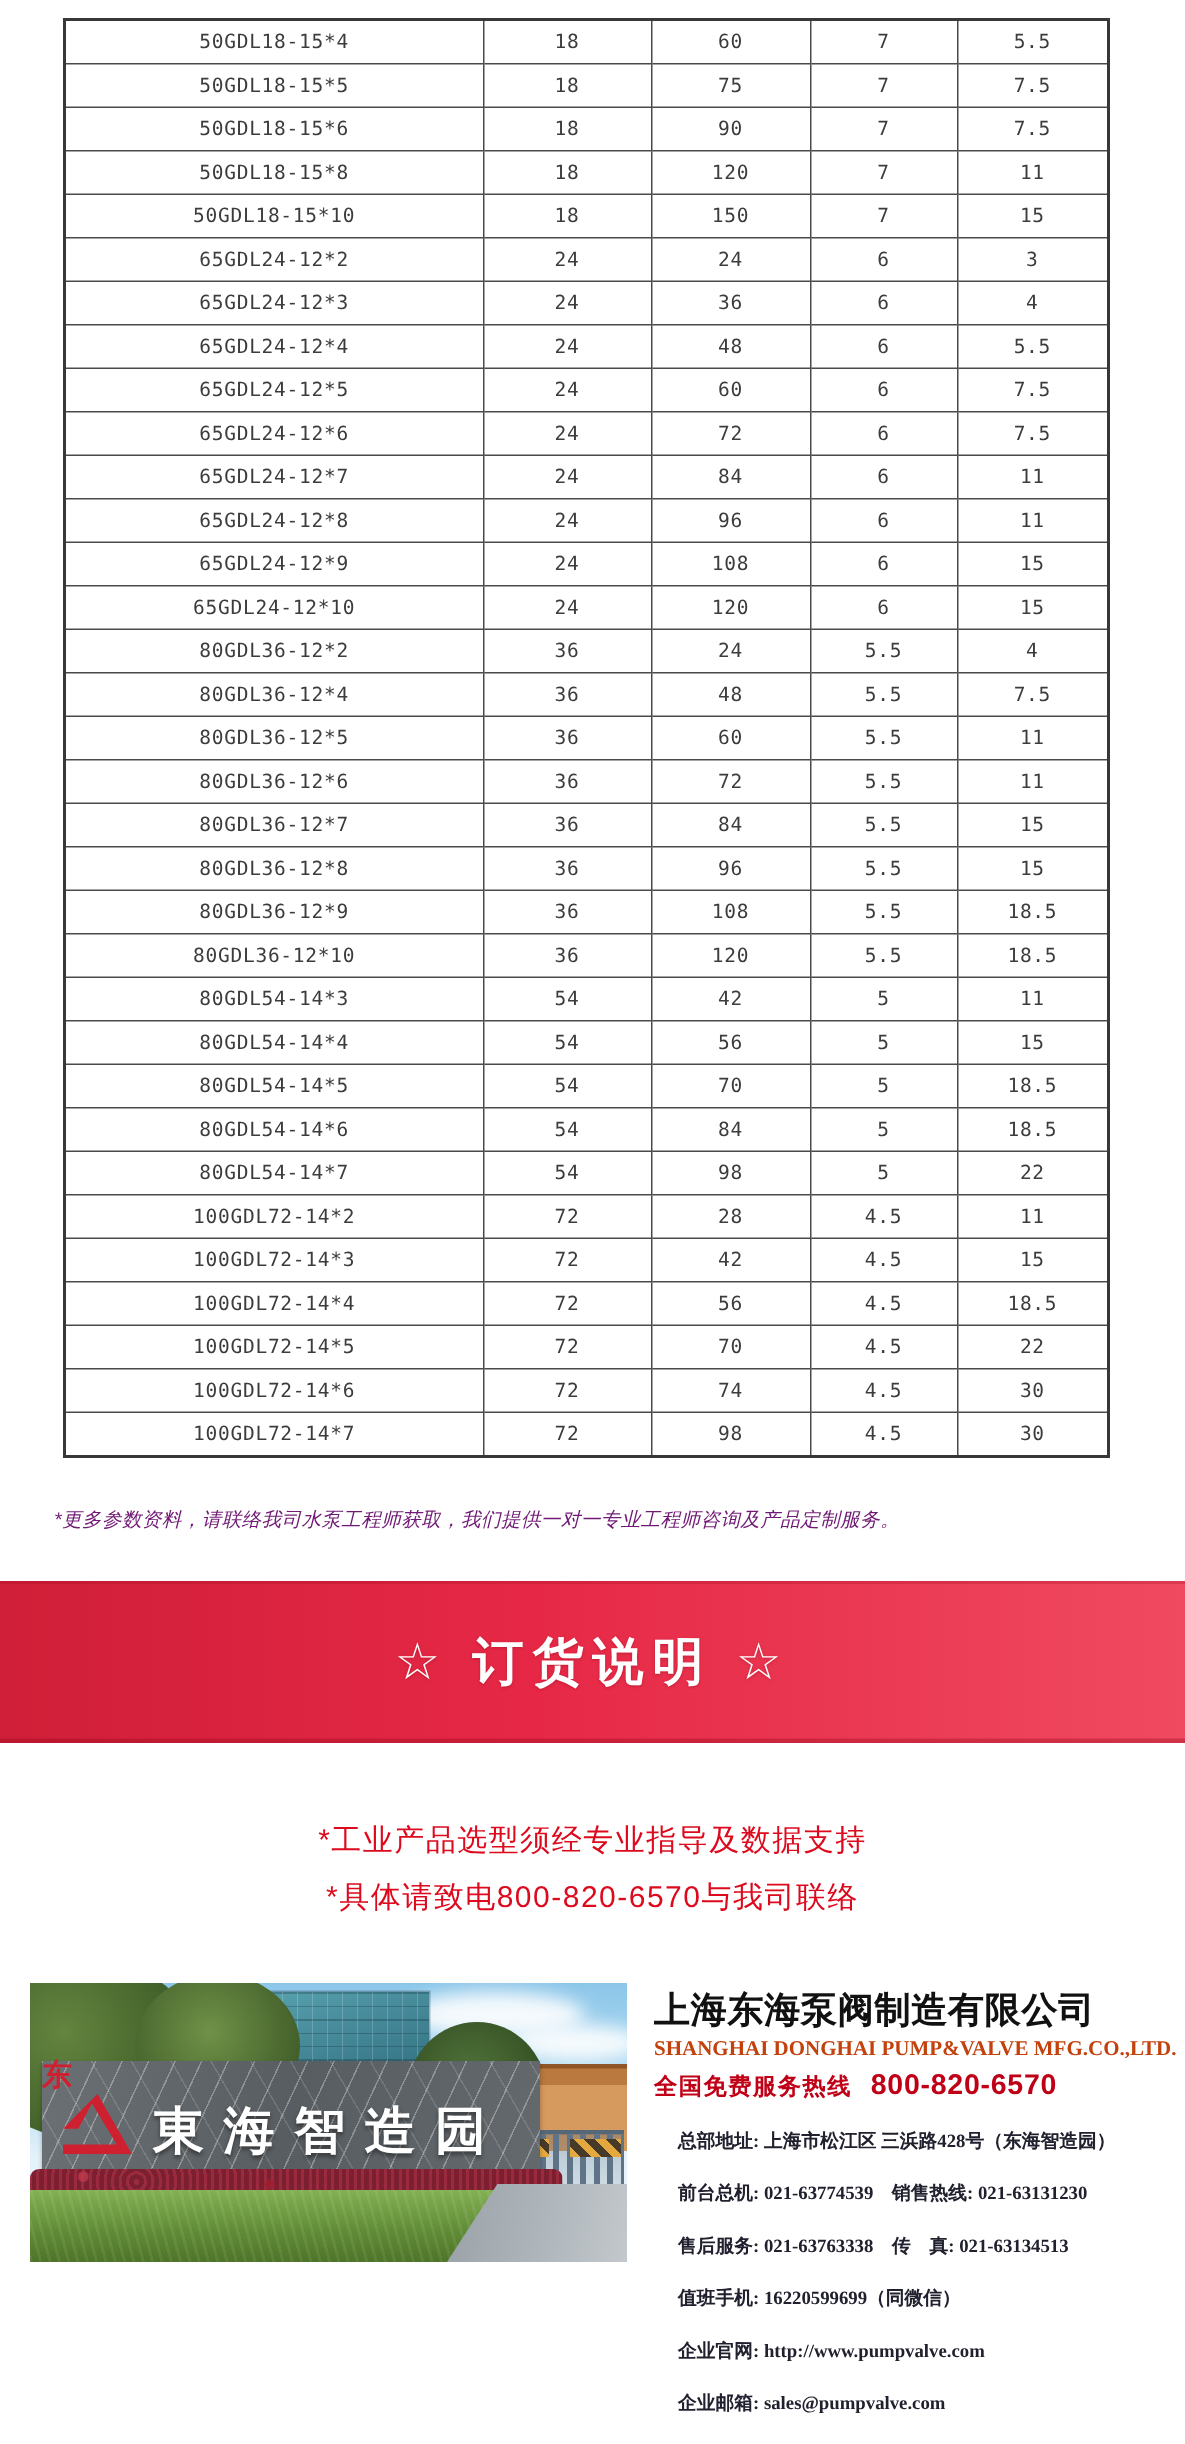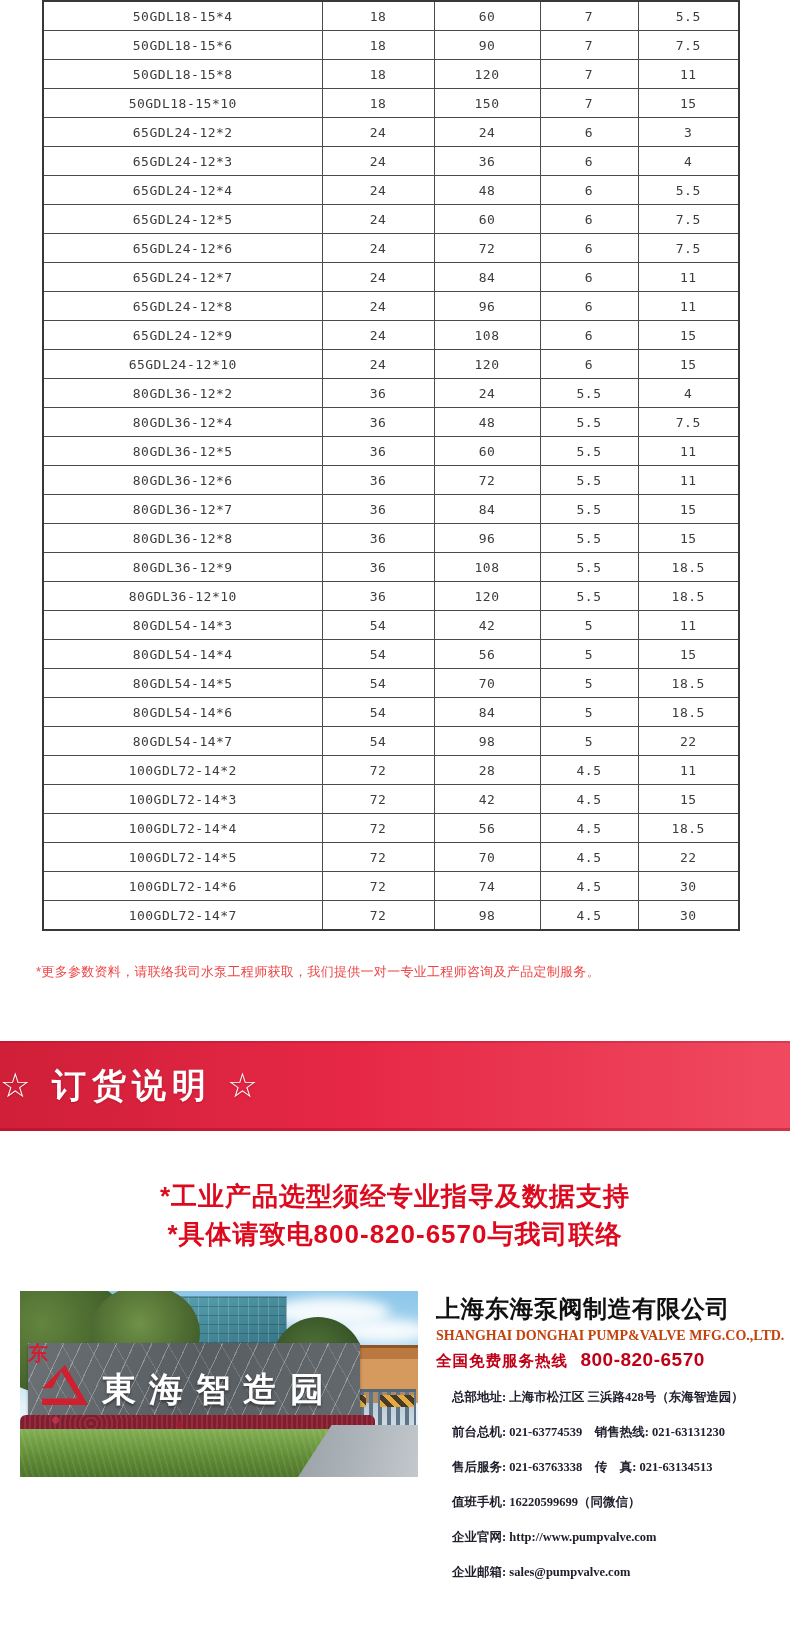--- a/index.html
+++ b/index.html
@@ -6,21 +6,21 @@
   .page{
     position:relative;
     width:790px;height:1629px;
     margin:0 auto;
     background:#ffffff;
     font-family:"Liberation Sans","DejaVu Sans",sans-serif;
     overflow:hidden;
   }
 
   
-  .table-section{padding-top:0px;}
+  .table-section{padding-top:12px;}
   table.spec{
     margin-left:42px;
     width:696px;
     border-collapse:collapse;
     table-layout:fixed;
     font-family:"DejaVu Sans Mono","Liberation Mono",monospace;
     font-size:13px;
     color:#3c3c3c;
   }
   table.spec td{
@@ -32,52 +32,53 @@
     white-space:nowrap;
     overflow:hidden;
   }
   table.spec{border:2px solid #383838;}
   table.spec tr:nth-child(7n) td{border-bottom-width:1px;}
 
   
   .note{
     margin:32px 0 0 36px;
     font-size:13px;
-    color:#ef4444;
+    color:#701a75;
     letter-spacing:0.3px;
+    font-style:italic;
   }
 
   
   .banner{
-    margin-top:60px;
-    height:90px;
+    margin-top:32px;
+    height:108px;
     width:790px;
     background:linear-gradient(to right,#d01f38 0%,#e62846 45%,#f04a60 100%);
     box-shadow:inset 0 -3px 0 rgba(150,10,30,.35), inset 0 2px 0 rgba(150,10,30,.25);
-    display:flex;align-items:center;justify-content:flex-start;
+    display:flex;align-items:center;justify-content:center;
   }
   .banner h2{
     margin:0;
     color:#ffffff;
     font-size:34px;
     font-weight:bold;
     letter-spacing:6px;
     text-shadow:0 1px 2px rgba(120,0,15,.35);
   }
 
   
   .notices{
     margin-top:46px;
     text-align:center;
   }
   .notices p{
     margin:0;
     line-height:38px;
-    font-size:26px;
-    font-weight:700;
+    font-size:20px;
+    font-weight:400;
     color:#dd0a1e;
     letter-spacing:1px;
   }
 
   
   .footer{
     margin-top:38px;
     padding-left:20px;
     display:flex;
     align-items:flex-start;
@@ -229,20 +230,27 @@
       <tbody>
 
           <tr>
             <td>50GDL18-15*4</td>
             <td>18</td>
             <td>60</td>
             <td>7</td>
             <td>5.5</td>
           </tr>
 
+          <tr>
+            <td>50GDL18-15*5</td>
+            <td>18</td>
+            <td>75</td>
+            <td>7</td>
+            <td>7.5</td>
+          </tr>
 
           <tr>
             <td>50GDL18-15*6</td>
             <td>18</td>
             <td>90</td>
             <td>7</td>
             <td>7.5</td>
           </tr>
 
 

